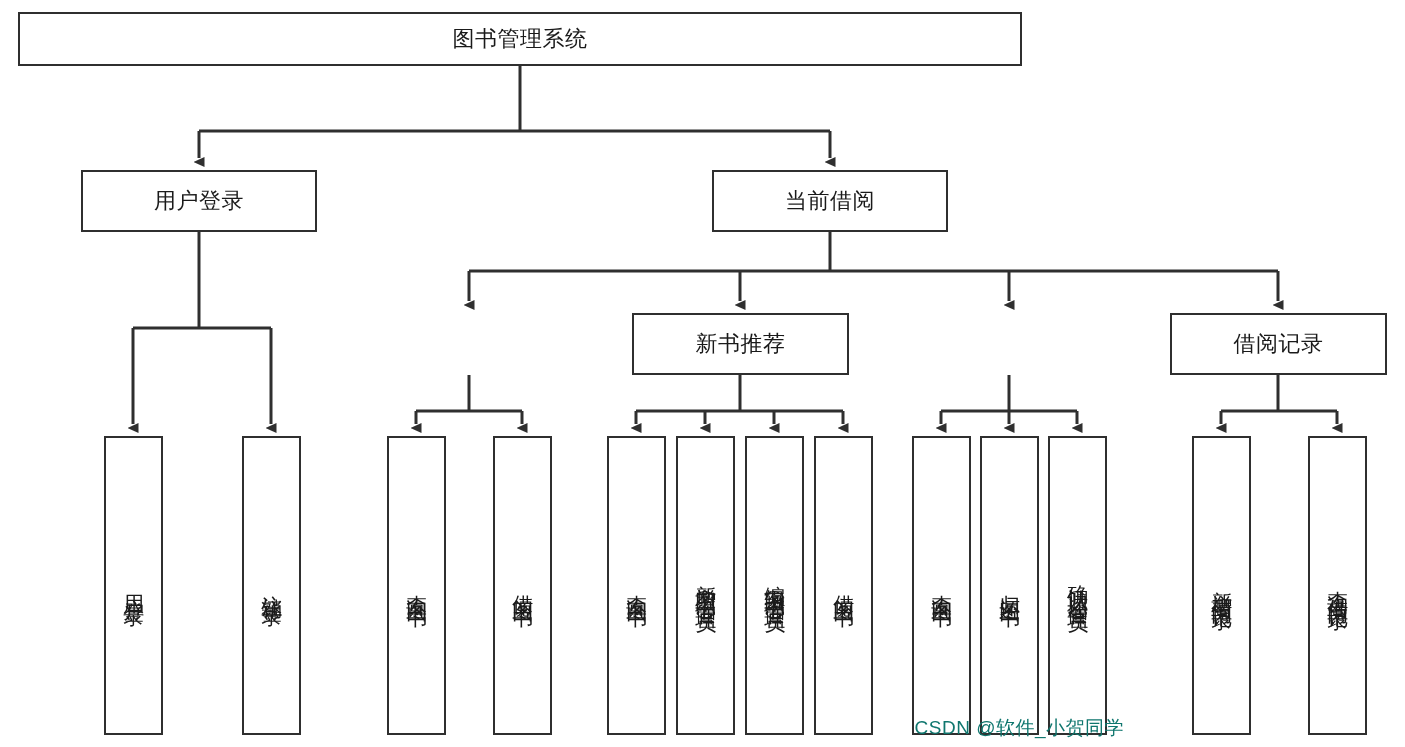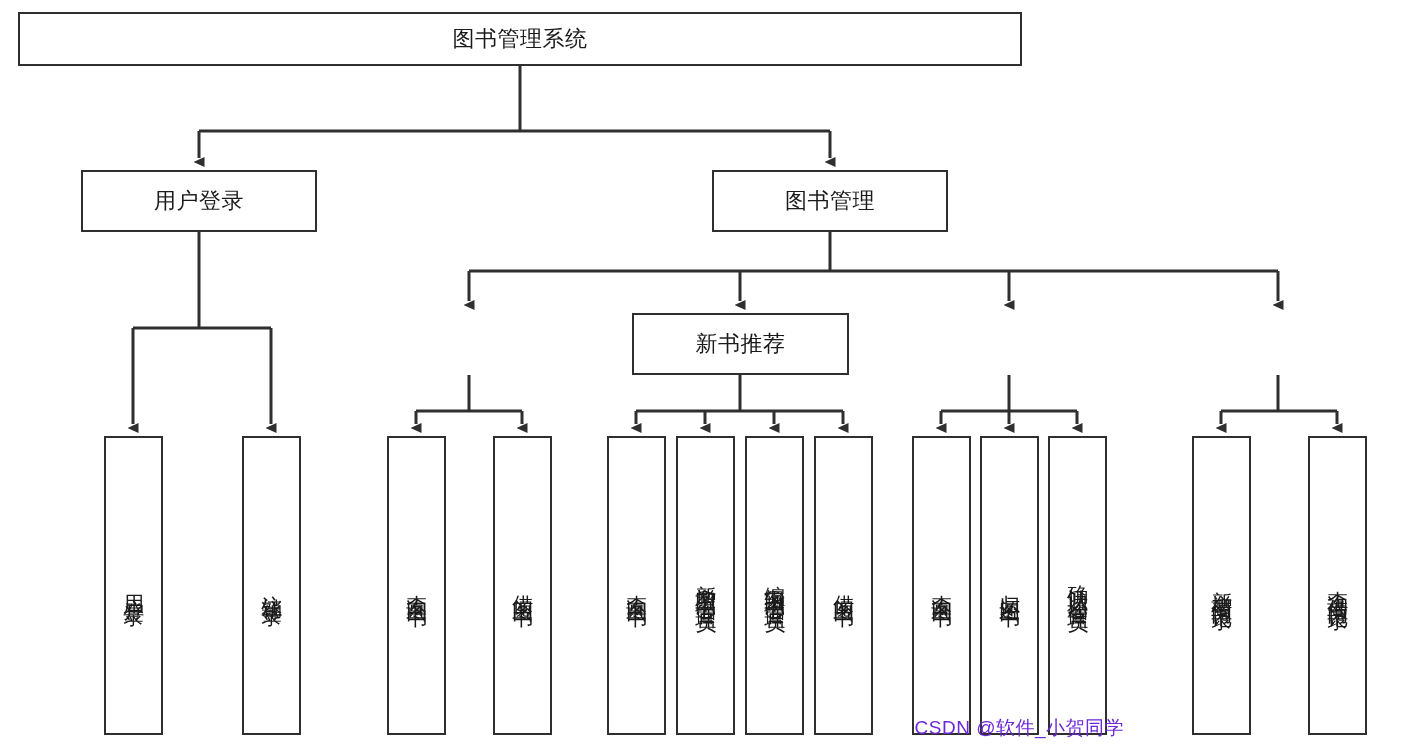--- a/index.html
+++ b/index.html
@@ -50,21 +50,21 @@
     text-orientation: upright;
     letter-spacing: 4px;
     font-size: 21px;
     white-space: nowrap;
   }
   .watermark {
     position: absolute;
     right: 8px;
     bottom: 6px;
     font-size: 19px;
-    color: #6d28d9;
+    color: #0f766e;
     white-space: nowrap;
     pointer-events: none;
     letter-spacing: 0.5px;
   }
 </style>
 </head>
 <body>
 
 <div id="diagram-root">
 
@@ -122,25 +122,28 @@
   </svg>
 
   <div class="node-box" style="left:18px; top:12px; width:1004px; height:54px;">
     <span class="node-label">图书管理系统</span>
   </div>
 
   <div class="node-box" style="left:81px; top:170px; width:236px; height:62px;">
     <span class="node-label">用户登录</span>
   </div>
   <div class="node-box" style="left:712px; top:170px; width:236px; height:62px;">
-    <span class="node-label">图书管理</span>
+    <span class="node-label">当前借阅</span>
   </div>
 
   <div class="node-box" style="left:632px; top:313px; width:217px; height:62px;">
     <span class="node-label">新书推荐</span>
+  </div>
+  <div class="node-box" style="left:1170px; top:313px; width:217px; height:62px;">
+    <span class="node-label">借阅记录</span>
   </div>
 
   <div class="node-box vertical" style="left:104px; top:436px; width:59px; height:299px;">
     <span class="node-label">用户登录</span>
   </div>
   <div class="node-box vertical" style="left:242px; top:436px; width:59px; height:299px;">
     <span class="node-label">注销登录</span>
   </div>
 
   <div class="node-box vertical" style="left:387px; top:436px; width:59px; height:299px;">

